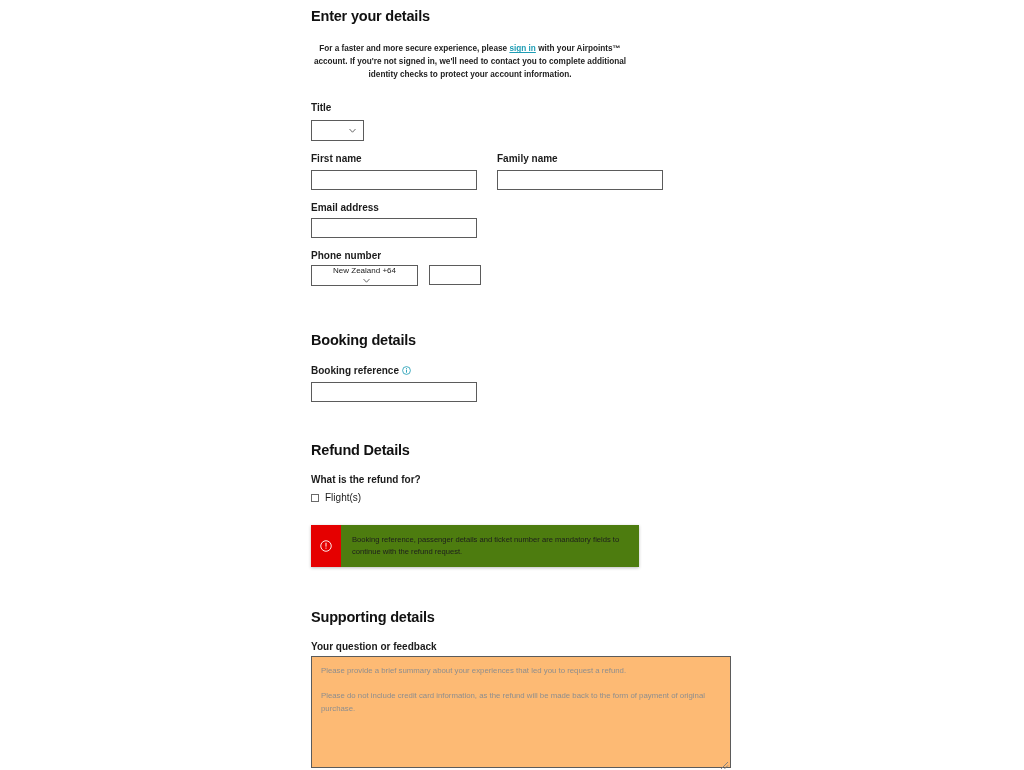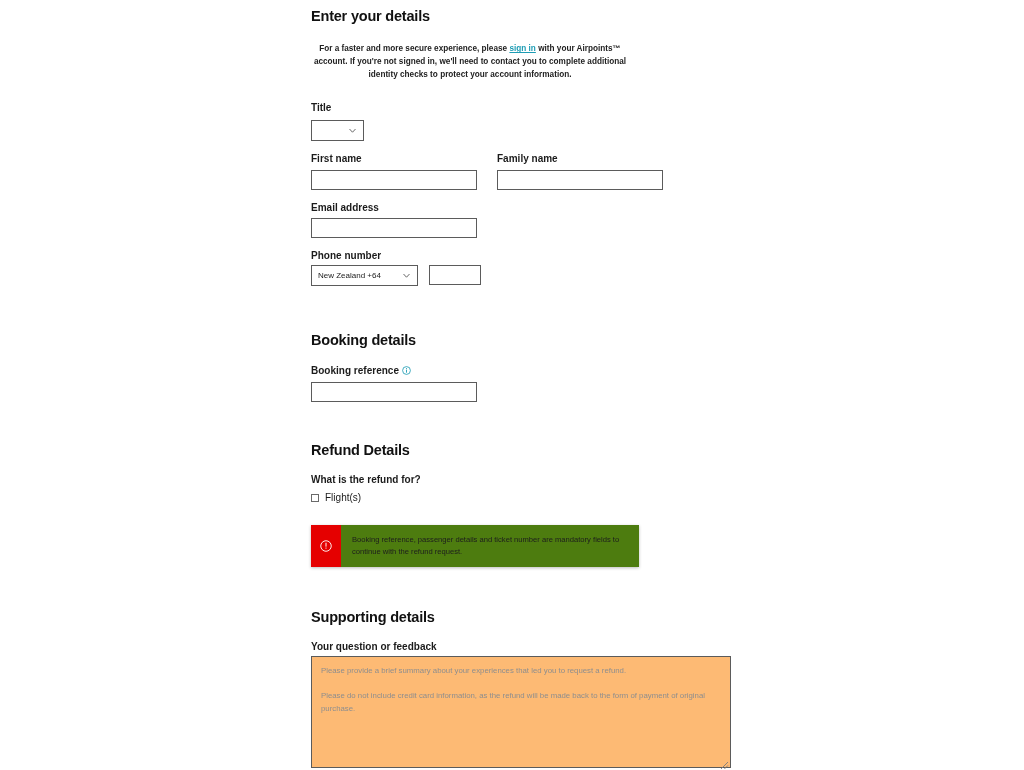--- a/index.html
+++ b/index.html
@@ -85,21 +85,21 @@
     height: 21px;
     position: relative;
     display: inline-flex;
     align-items: center;
     padding: 0 6px;
     font-size: 8px;
     color: #1a1a1a;
     cursor: pointer;
   }
   .sel.w-title { width: 53px; }
-  .sel.w-cc    { width: 107px; }
+  .sel.w-cc    { width: 107px; flex-direction: column; }
   .sel .sel-val { flex: 1 1 auto; white-space: nowrap; overflow: hidden; }
   .chev {
     width: 9px; height: 9px;
     flex: 0 0 auto;
     margin-left: 4px;
   }
   .chev svg { display: block; }
 
   
   .row { display: flex; }

